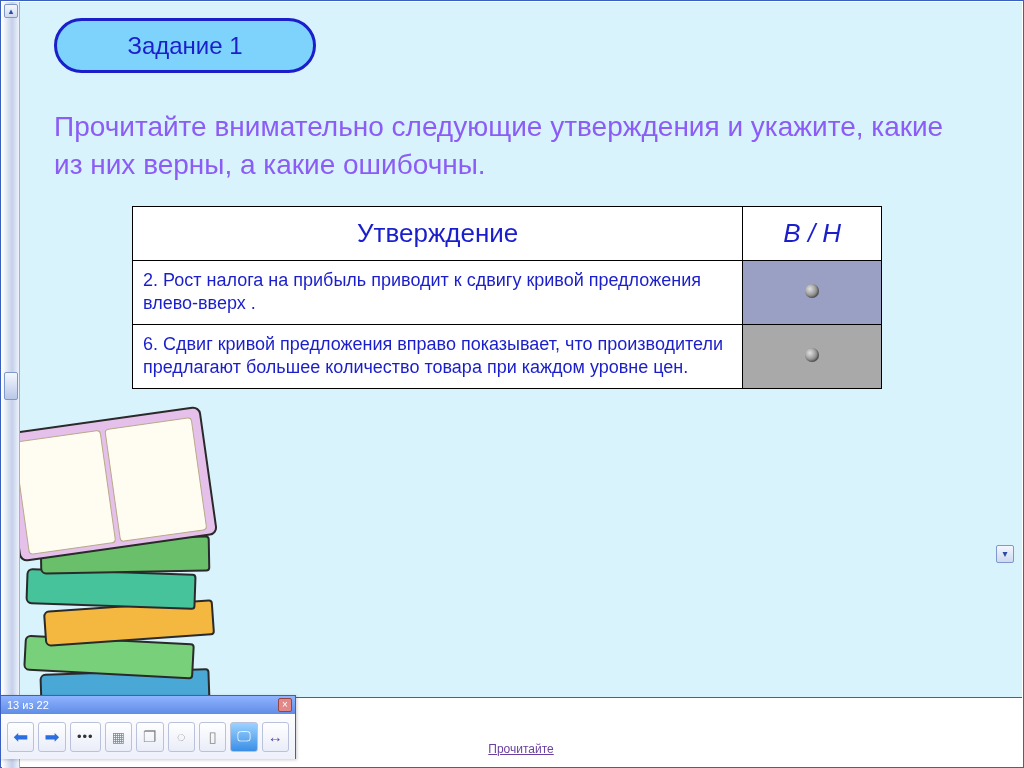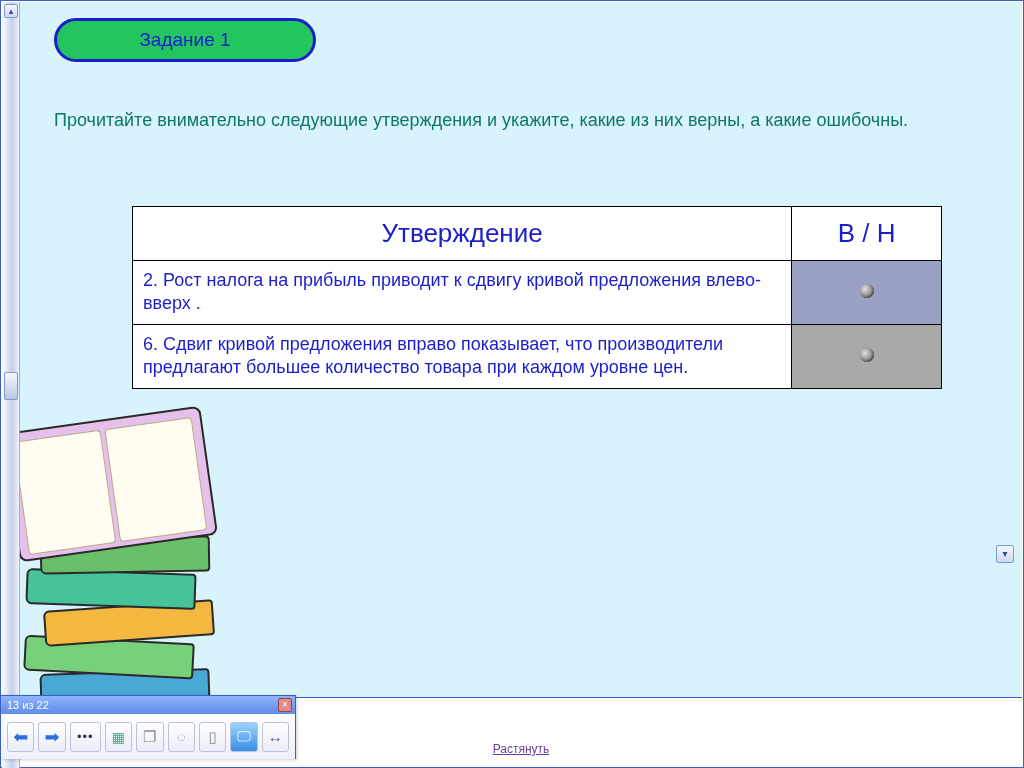--- a/index.html
+++ b/index.html
@@ -65,55 +65,55 @@
   .triangle {
     position:absolute; bottom:190px; left:40px; width:0;height:0;
     border-left:60px solid transparent;
     border-right:10px solid transparent;
     border-bottom:100px solid #ffb24a;
     transform:rotate(8deg);
   }
 
   
   .title-pill {
-    position:absolute; left:34px; top:16px; width:262px; height:44px;
-    background:#22c55e;
+    position:absolute; left:34px; top:16px; width:262px; height:55px;
+    background:#7dd3fc;
     border:3px solid #1a1ecb;
     border-radius:28px;
     display:flex; align-items:center; justify-content:center;
-    color:#1a1ecb; font-size:19px;
+    color:#1a1ecb; font-size:24px;
   }
 
   .instruction {
     position:absolute; left:34px; top:106px; right:60px;
-    color:#0f766e; font-size:18px; line-height:1.35;
+    color:#8b5cf6; font-size:28px; line-height:1.35;
   }
 
   
   .tbl {
-    position:absolute; left:112px; top:204px; width:810px;
+    position:absolute; left:112px; top:204px; width:750px;
     border-collapse:collapse;
     background:#fff;
     font-size:18px; color:#1a1ecb;
   }
   .tbl th, .tbl td {
     border:1.5px solid #000;
     padding:8px 10px;
     vertical-align:middle;
   }
   .tbl th {
     font-weight:normal;
     font-size:26px;
     text-align:center;
     color:#1a1ecb;
     background:#fff;
     height:54px;
   }
   .tbl th.col-stmt { width:660px; }
-  .tbl th.col-bh   { width:150px; }
+  .tbl th.col-bh   { width:150px;font-style:italic; }
   .tbl td.stmt { line-height:1.3; }
   .tbl td.bh {
     background:#a9a9a9;
     text-align:center;
   }
   .tbl tr.r5 td.bh { background:#9aa0c4; }
   .dot {
     display:inline-block; width:14px; height:14px; border-radius:50%;
     background:radial-gradient(circle at 35% 35%, #e0e0e0 0%, #888 60%, #555 100%);
     box-shadow: inset -1px -1px 2px rgba(0,0,0,0.4);
@@ -222,21 +222,21 @@
         <td class="stmt">6. Сдвиг кривой предложения вправо показывает, что производители предлагают большее количество товара при каждом уровне цен.</td>
         <td class="bh"><span class="dot"></span></td>
       </tr>
     </tbody>
       </table>
 
     <div class="slide-scroll-down">▾</div>
   </div>
 
   <div class="bottom-area">
-    <a class="stretch-link" href="#">Растянуть</a>
+    <a class="stretch-link" href="#">Прочитайте</a>
   </div>
 
   <div class="toolbar-win">
     <div class="titlebar">
       <span>13 из 22</span>
       <span class="close">×</span>
     </div>
     <div class="body">
       <div class="tb-btn arrow-l"></div>
       <div class="tb-btn arrow-r"></div>

